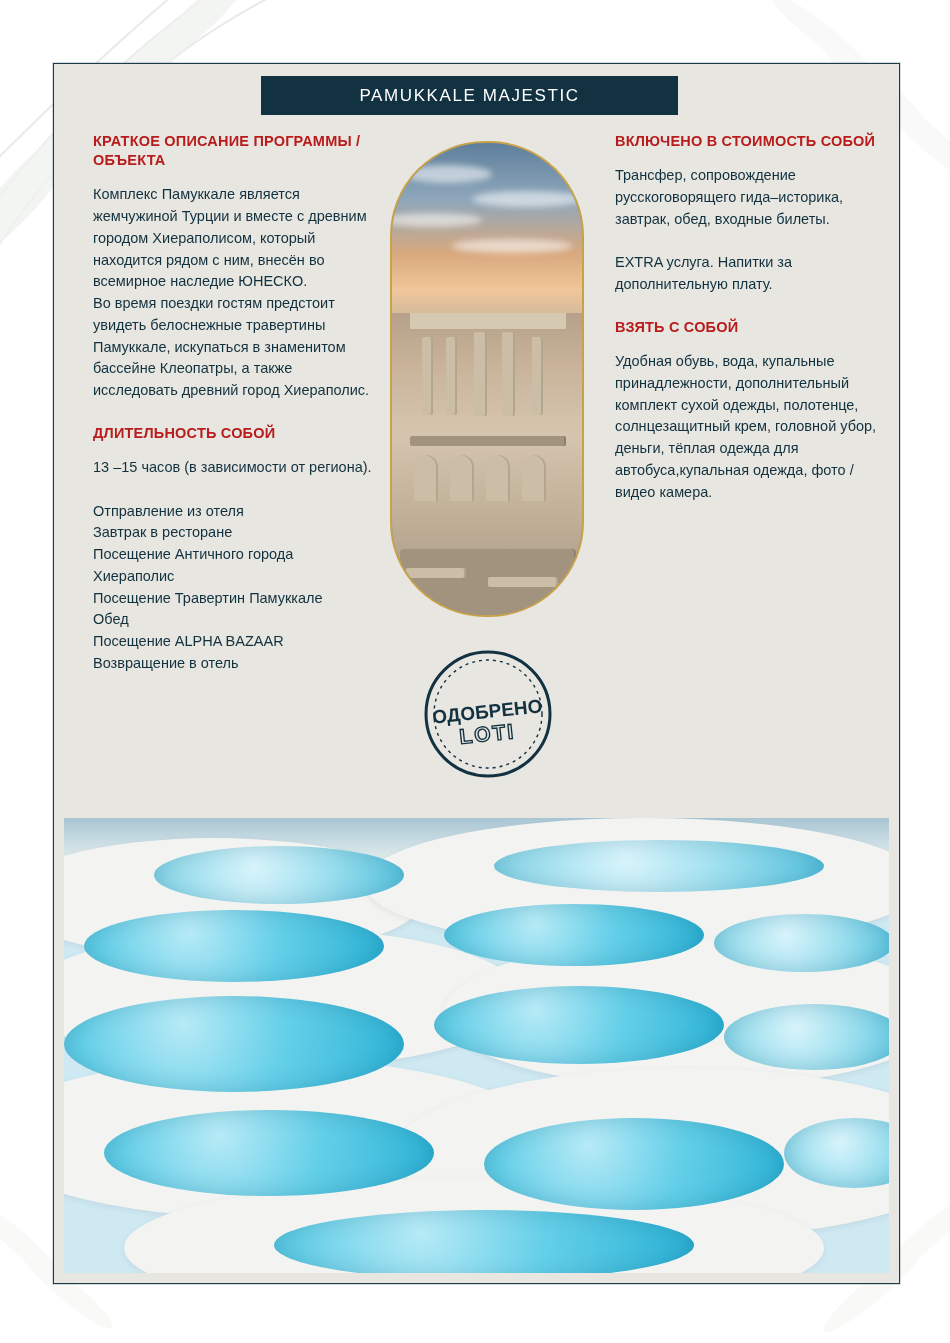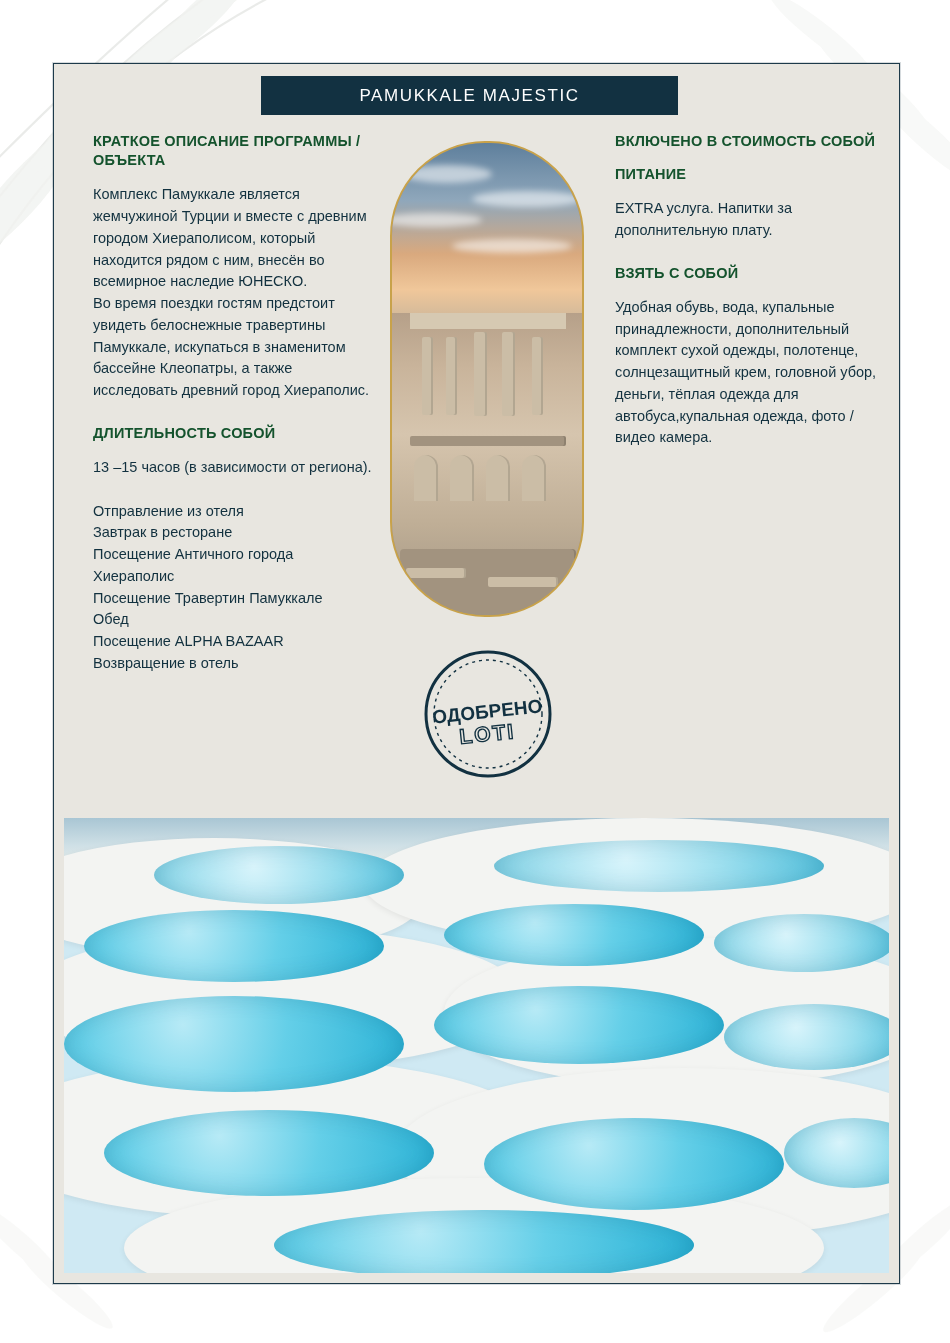--- a/index.html
+++ b/index.html
@@ -89,21 +89,21 @@
   }
   .col-left  { left: 39px;  width: 280px; }
   .col-right { left: 561px; width: 268px; }
 
   h3.sec {
     font-size: 14.5px;
     font-weight: bold;
     letter-spacing: .2px;
     margin: 0 0 14px 0;
     line-height: 1.32;
-    color: #14532d;
+    color: #b91c1c;
   }
   p.body {
     font-size: 14.5px;
     line-height: 1.5;
     margin: 0 0 22px 0;
     color: #12313f;
     white-space: pre-line;
     font-weight: 400;
   }
   .sec-gap { margin-top: 26px; }
@@ -249,22 +249,22 @@
 Завтрак в ресторане
 Посещение Античного города Хиераполис
 Посещение Травертин Памуккале
 Обед
 Посещение ALPHA BAZAAR
 Возвращение в отель</p>
     </div>
 
     <div class="col col-right">
       <h3 class="sec">ВКЛЮЧЕНО В СТОИМОСТЬ СОБОЙ</h3>
-
-      <h3 class="sec sec-gap">ПИТАНИЕ</h3>
+      <p class="body">Трансфер, сопровождение русскоговорящего гида–историка, завтрак, обед, входные билеты.</p>
+
 
       <p class="body">EXTRA услуга. Напитки за дополнительную плату.</p>
 
       <h3 class="sec sec-gap">ВЗЯТЬ С СОБОЙ</h3>
       <p class="body">Удобная обувь, вода, купальные принадлежности, дополнительный комплект сухой одежды, полотенце, солнцезащитный крем, головной убор, деньги, тёплая одежда для автобуса,купальная одежда, фото / видео камера.</p>
     </div>
 
     <div class="center-photo">
       <div class="photo-sky"></div>
       <div class="cloud" style="left:10px; top:22px; width:90px; height:18px;"></div>

